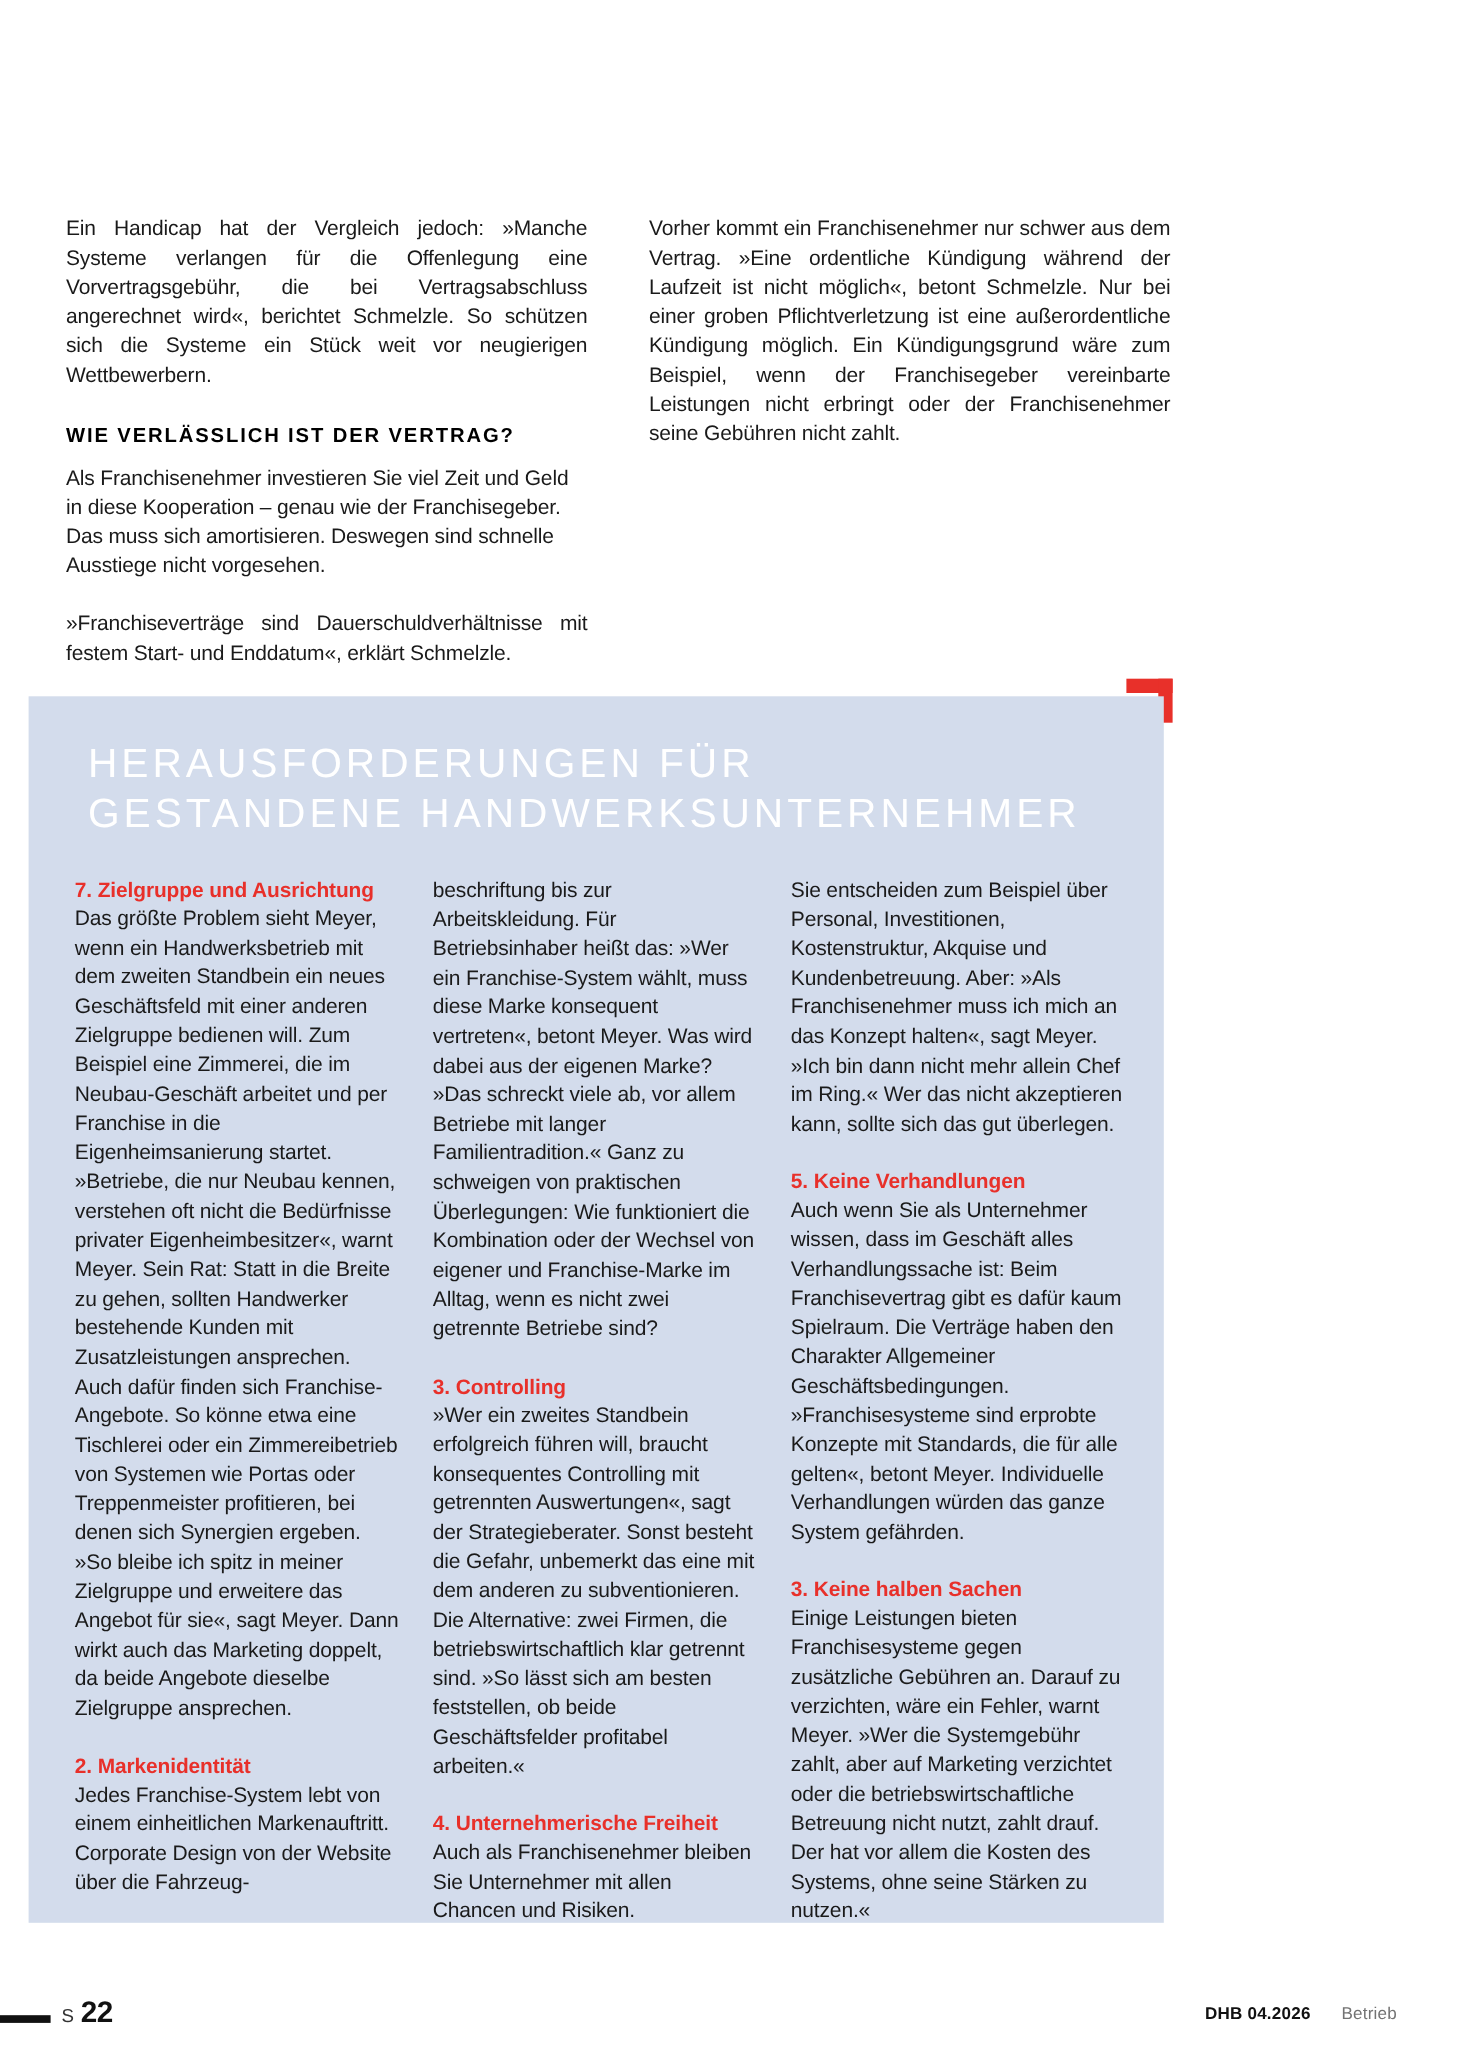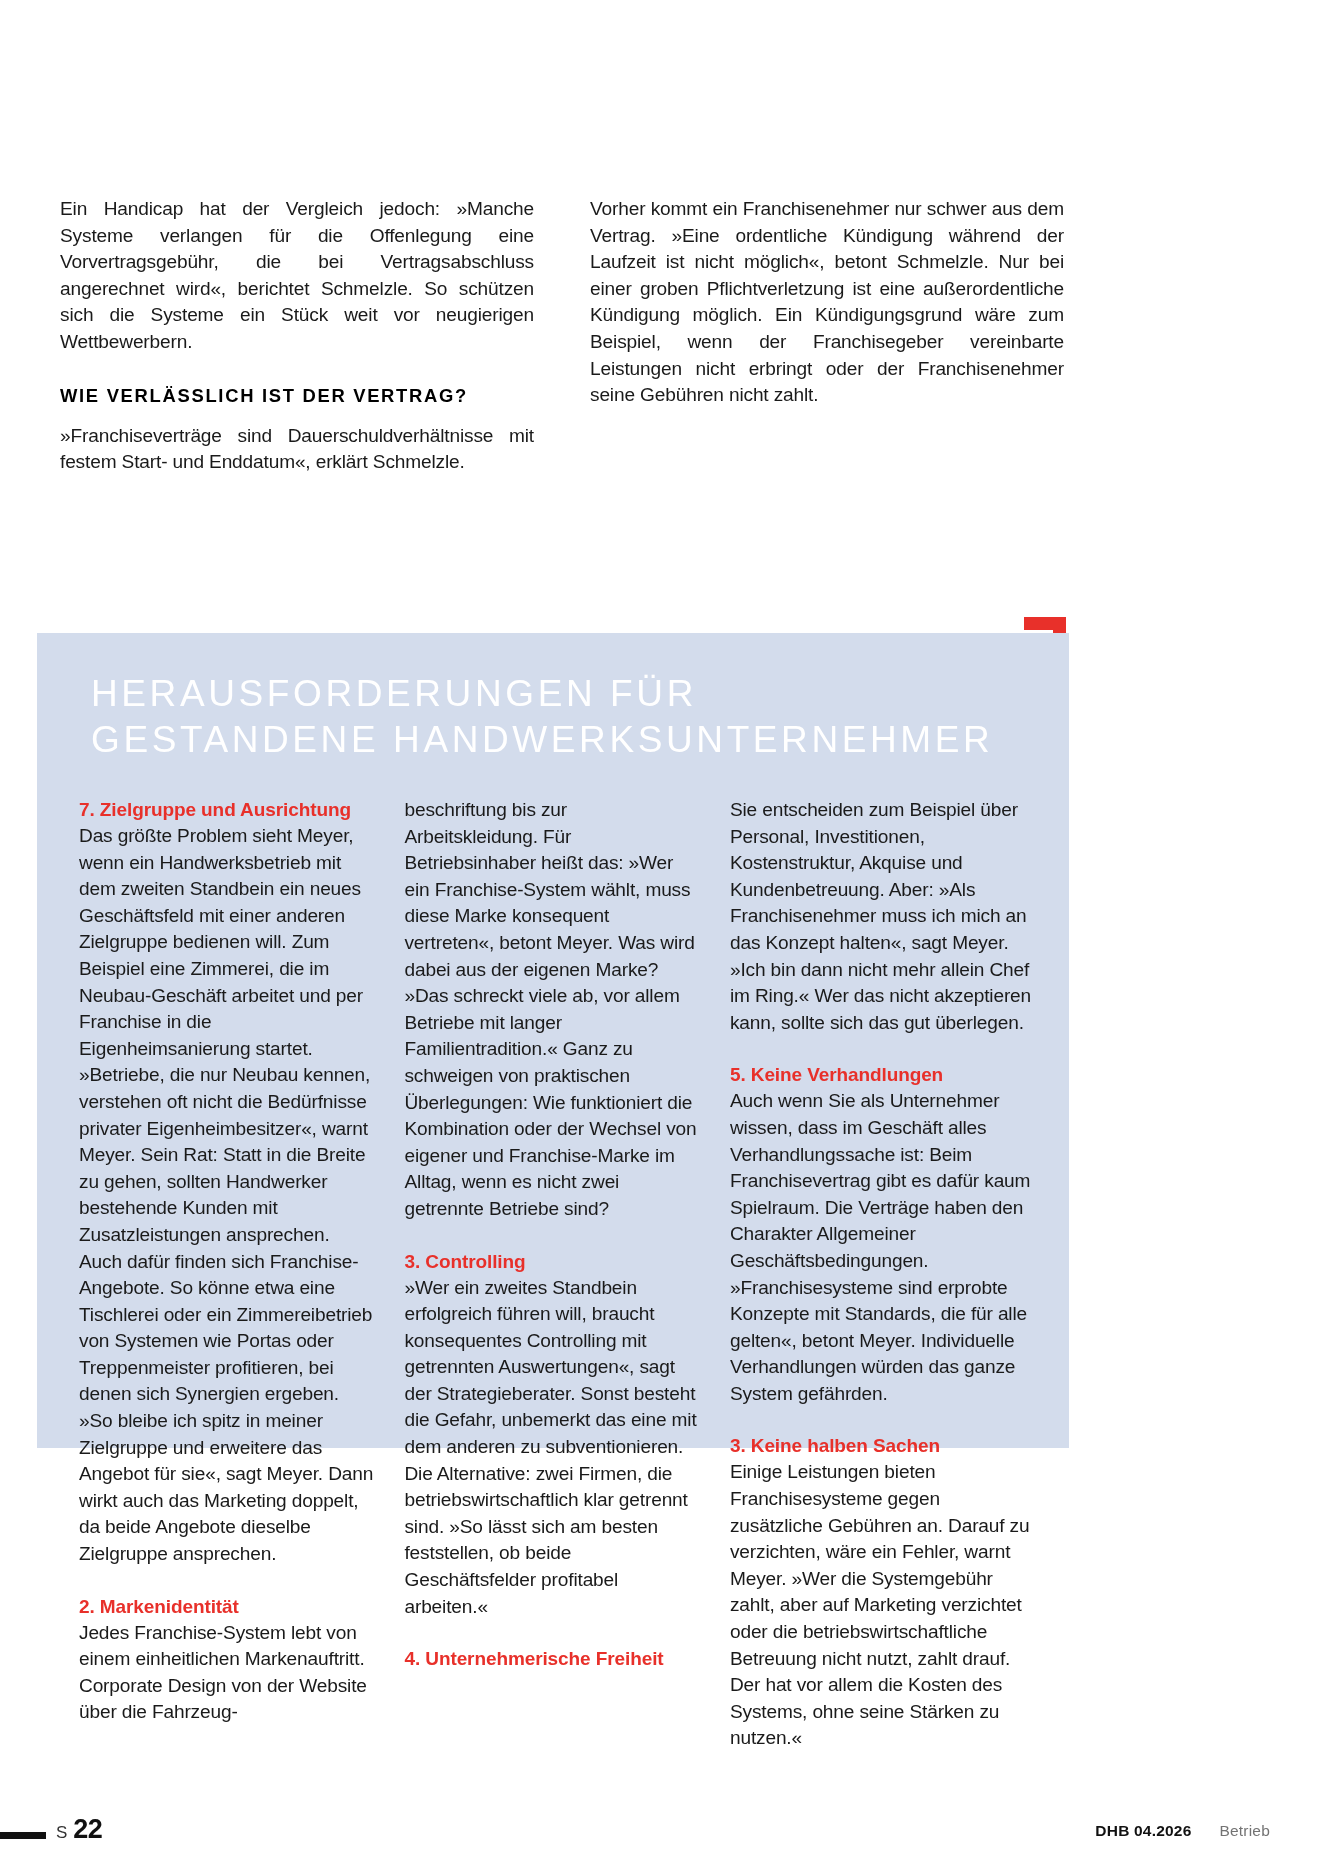--- a/index.html
+++ b/index.html
@@ -81,24 +81,24 @@
     right: 0;
     top: 0;
     width: 42px;
     height: 13px;
     background: #e8302a;
   }
 
   
   .infobox {
     position: absolute;
-    left: 37px;
+    left: 26px;
     top: 633px;
     width: 1032px;
-    height: 815px;
+    height: 1115px;
     background: #d3dcec;
     box-sizing: border-box;
     padding: 38px 34px 26px 28px;
   }
   .infobox-title {
     margin: 0;
     padding: 0 0 0 26px;
     font-size: 37px;
     line-height: 46px;
     font-weight: normal;
@@ -200,20 +200,21 @@
 
 <div class="page">
 
   <div class="article">
 
     <div class="col">
       <p class="justify">Ein Handicap hat der Vergleich jedoch: »Manche Systeme verlangen für die Offenlegung eine Vorvertragsgebühr, die bei Vertragsabschluss angerechnet wird«, berichtet Schmelzle. So schützen sich die Systeme ein Stück weit vor neugierigen Wettbewerbern.</p>
 
       <h3 class="subhead">WIE VERLÄSSLICH IST DER VERTRAG?</h3>
 
+      <p>Als Franchisenehmer investieren Sie viel Zeit und Geld in diese Kooperation – genau wie der Franchisegeber. Das muss sich amortisieren. Deswegen sind schnelle Ausstiege nicht vorgesehen.</p>
 
       <p class="justify">»Franchiseverträge sind Dauerschuldverhältnisse mit festem Start- und Enddatum«, erklärt Schmelzle.</p>
     </div>
 
     <div class="col">
 
       <p class="justify">Vorher kommt ein Franchisenehmer nur schwer aus dem Vertrag. »Eine ordentliche Kündigung während der Laufzeit ist nicht möglich«, betont Schmelzle. Nur bei einer groben Pflichtverletzung ist eine außerordentliche Kündigung möglich. Ein Kündigungsgrund wäre zum Beispiel, wenn der Franchisegeber vereinbarte Leistungen nicht erbringt oder der Franchisenehmer seine Gebühren nicht zahlt.</p>
     </div>
 
   </div>
@@ -238,20 +239,21 @@
         <p class="item-body last">Jedes Franchise-System lebt von einem einheitlichen Markenauftritt. Corporate Design von der Website über die Fahrzeug-</p>
       </div>
 
       <div class="infobox-col c2">
         <p class="item-body cont">beschriftung bis zur Arbeitskleidung. Für Betriebsinhaber heißt das: »Wer ein Franchise-System wählt, muss diese Marke konsequent vertreten«, betont Meyer. Was wird dabei aus der eigenen Marke? »Das schreckt viele ab, vor allem Betriebe mit langer Familientradition.« Ganz zu schweigen von praktischen Überlegungen: Wie funktioniert die Kombination oder der Wechsel von eigener und Franchise-Marke im Alltag, wenn es nicht zwei getrennte Betriebe sind?</p>
 
         <h4 class="item-title">3. Controlling</h4>
         <p class="item-body">»Wer ein zweites Standbein erfolgreich führen will, braucht konsequentes Controlling mit getrennten Auswertungen«, sagt der Strategieberater. Sonst besteht die Gefahr, unbemerkt das eine mit dem anderen zu subventionieren. Die Alternative: zwei Firmen, die betriebswirtschaftlich klar getrennt sind. »So lässt sich am besten feststellen, ob beide Geschäftsfelder profitabel arbeiten.«</p>
 
         <h4 class="item-title">4. Unternehmerische Freiheit</h4>
+        <p class="item-body last">Auch als Franchisenehmer bleiben Sie Unternehmer mit allen Chancen und Risiken.</p>
       </div>
 
       <div class="infobox-col c3">
         <p class="item-body cont">Sie entscheiden zum Beispiel über Personal, Investitionen, Kostenstruktur, Akquise und Kundenbetreuung. Aber: »Als Franchisenehmer muss ich mich an das Konzept halten«, sagt Meyer. »Ich bin dann nicht mehr allein Chef im Ring.« Wer das nicht akzeptieren kann, sollte sich das gut überlegen.</p>
 
         <h4 class="item-title">5. Keine Verhandlungen</h4>
         <p class="item-body">Auch wenn Sie als Unternehmer wissen, dass im Geschäft alles Verhandlungssache ist: Beim Franchisevertrag gibt es dafür kaum Spielraum. Die Verträge haben den Charakter Allgemeiner Geschäftsbedingungen. »Franchisesysteme sind erprobte Konzepte mit Standards, die für alle gelten«, betont Meyer. Individuelle Verhandlungen würden das ganze System gefährden.</p>
 
         <h4 class="item-title">3. Keine halben Sachen</h4>
         <p class="item-body last">Einige Leistungen bieten Franchisesysteme gegen zusätzliche Gebühren an. Darauf zu verzichten, wäre ein Fehler, warnt Meyer. »Wer die Systemgebühr zahlt, aber auf Marketing verzichtet oder die betriebswirtschaftliche Betreuung nicht nutzt, zahlt drauf. Der hat vor allem die Kosten des Systems, ohne seine Stärken zu nutzen.«</p>

